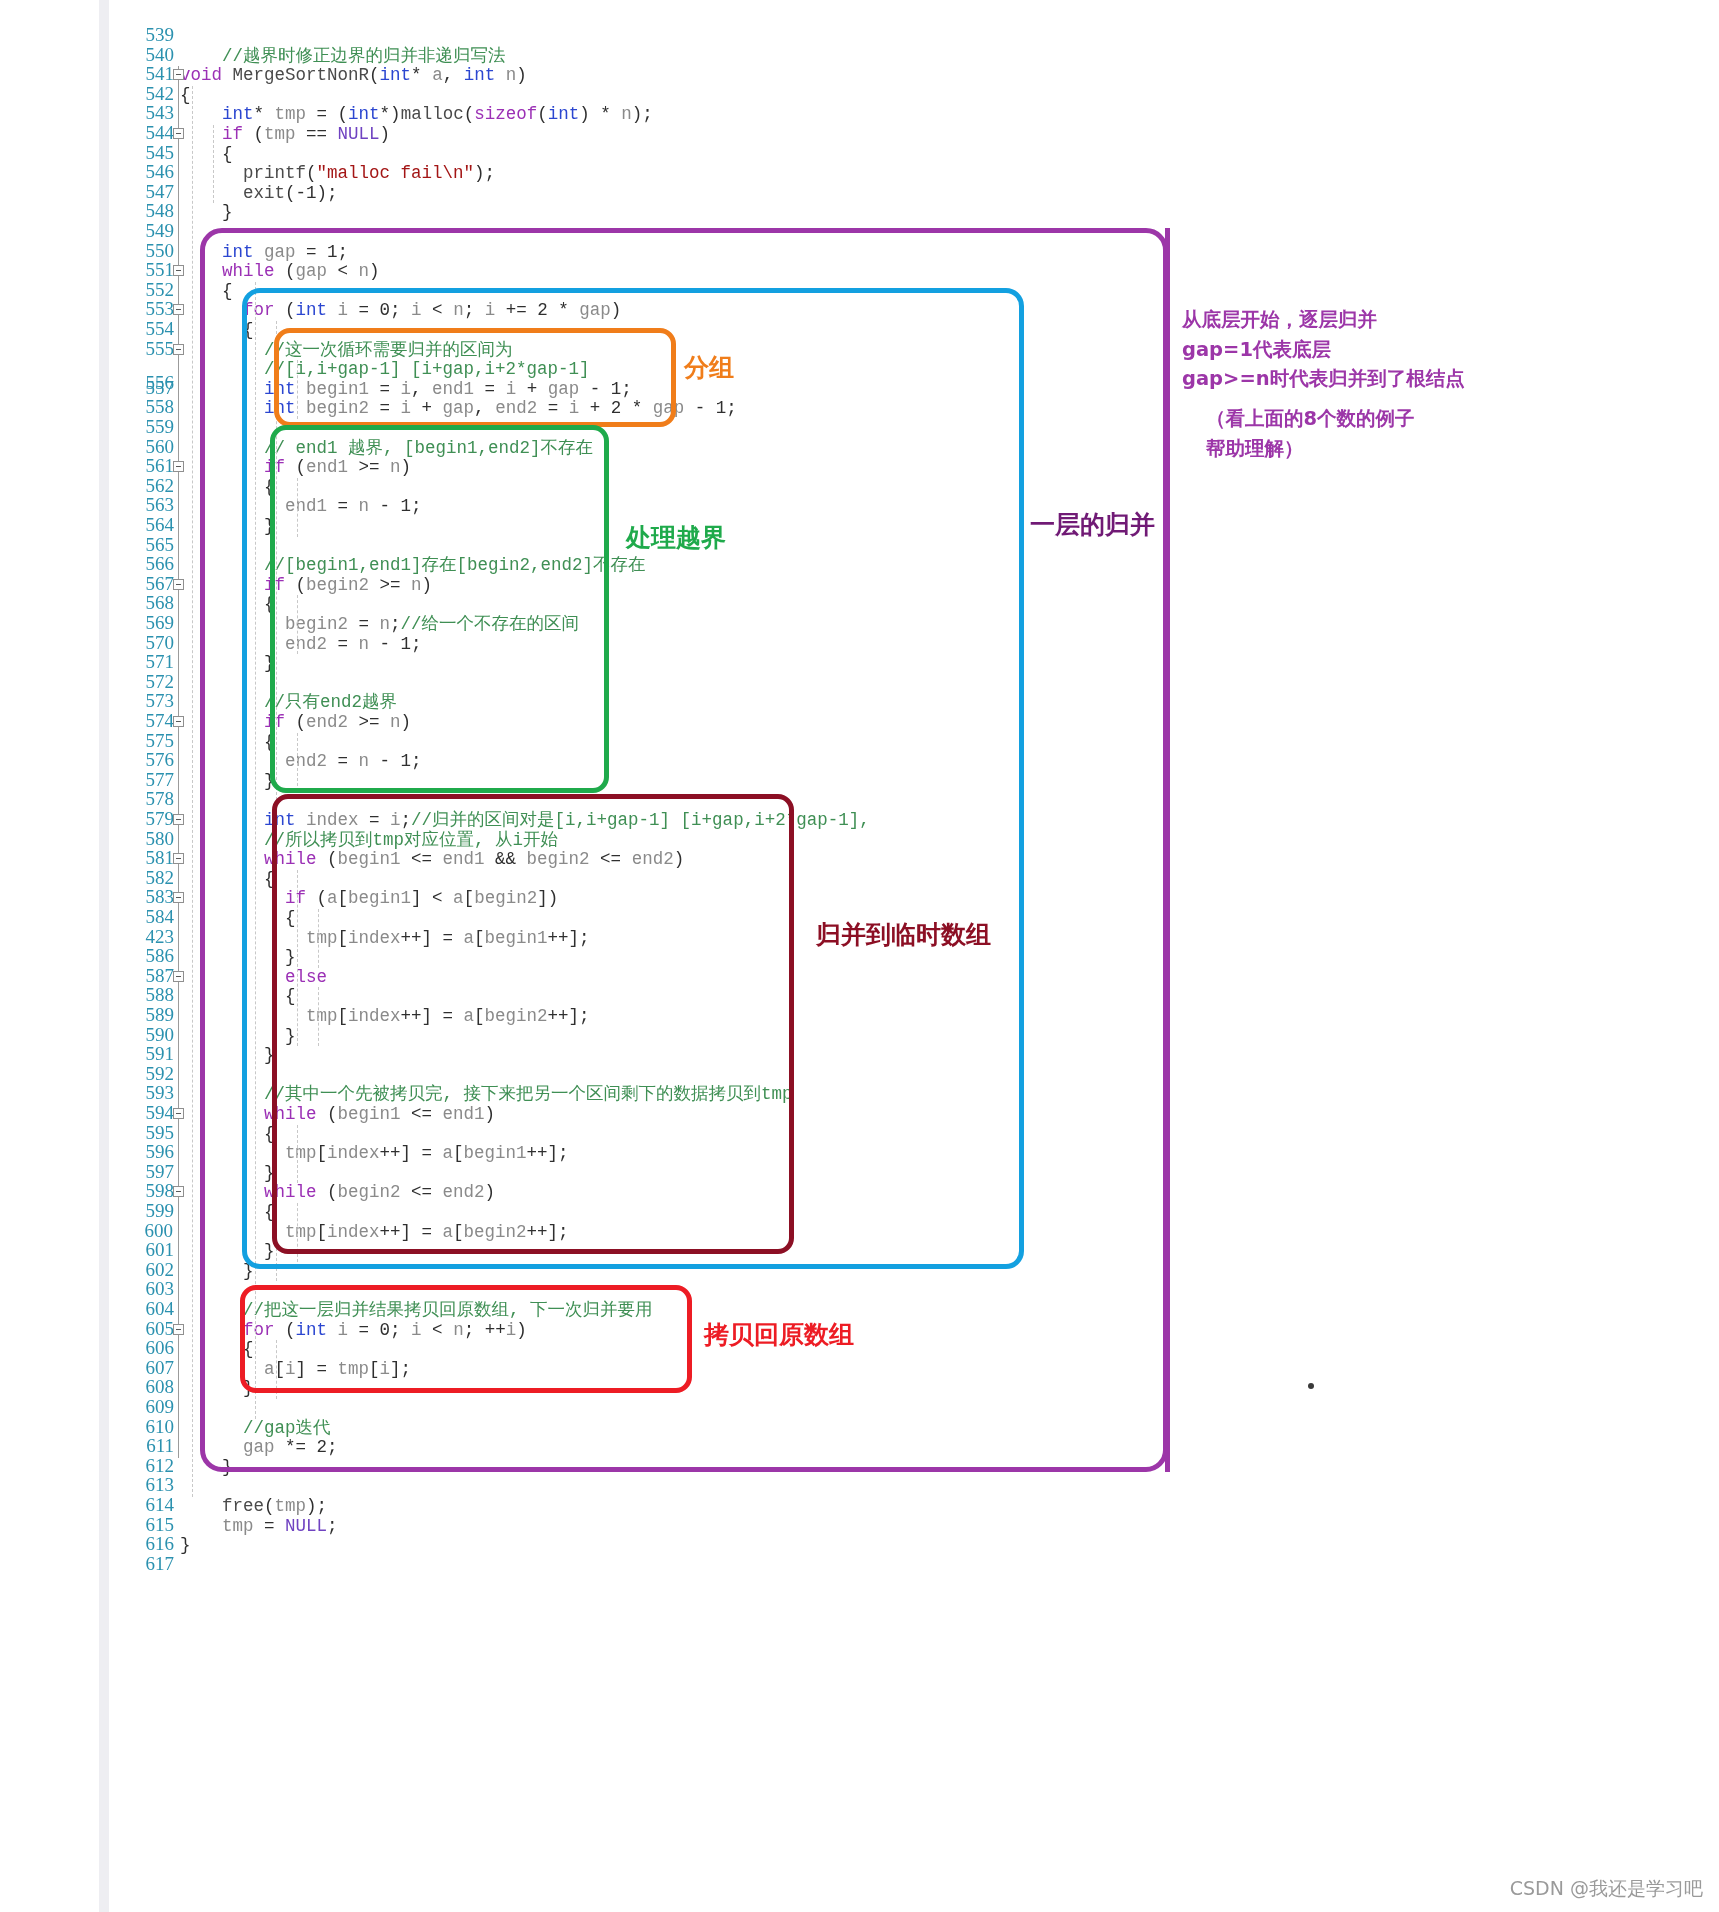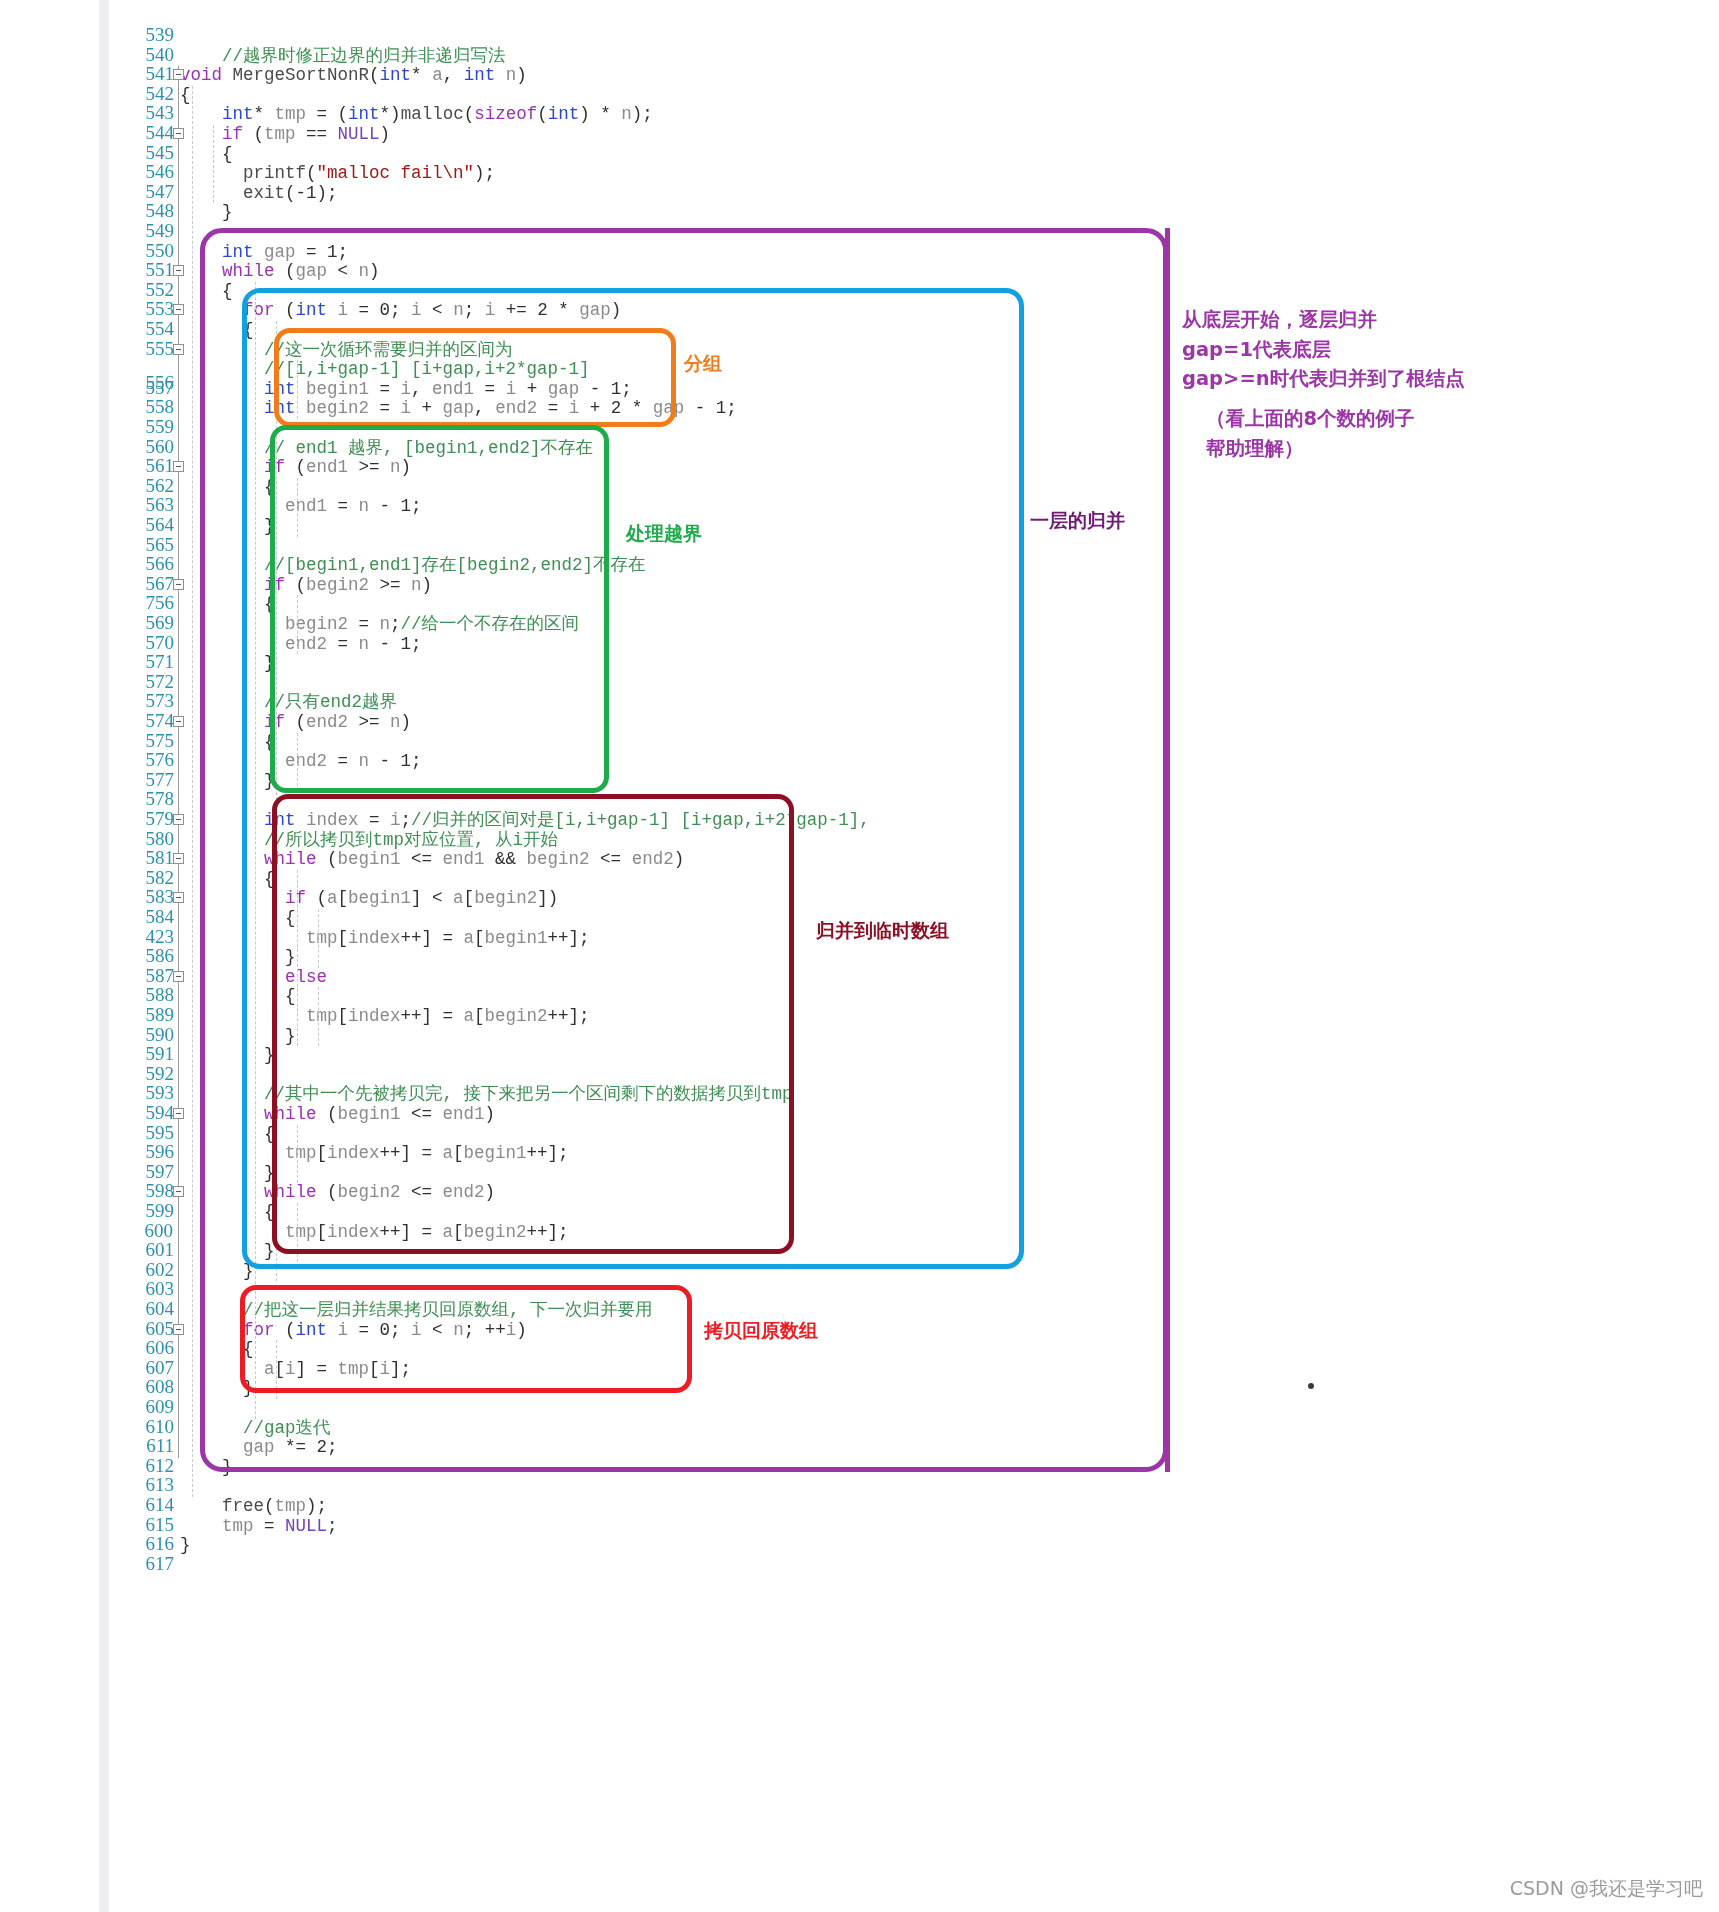--- a/index.html
+++ b/index.html
@@ -74,21 +74,21 @@
   .hl.blue   { border-color:#13a0e0; border-width:5px; border-radius:18px;}
   .hl.orange { border-color:#f07d1a; border-width:5px; border-radius:16px;}
   .hl.green  { border-color:#1faa4b; border-width:5px; border-radius:16px;}
   .hl.darkred{ border-color:#8c0f24; border-width:5px; border-radius:16px;}
   .hl.red    { border-color:#ed1c24; border-width:5px; border-radius:16px;}
 
   .label {
     position:absolute;
     font-family:"DejaVu Sans","Liberation Sans",sans-serif;
     font-weight:bold;
-    font-size:19px;
+    font-size:25px;
     white-space:nowrap;
   }
   .label.orange { color:#f07d1a; }
   .label.green  { color:#1faa4b; }
   .label.darkred{ color:#8c0f24; }
   .label.red    { color:#ed1c24; }
   .label.blue   { color:#701a75; }
 
   .side-note {
     position:absolute;
@@ -165,21 +165,21 @@
     <div class="codeline" style="left: 264px; top: 477.8px;">{</div>
     <div class="gutter-num" style="left: 110px; top: 495.4px;">563</div>
     <div class="codeline" style="left: 285px; top: 497.4px;"><span class="var">end1</span> = <span class="var">n</span> - 1;</div>
     <div class="gutter-num" style="left: 110px; top: 515px;">564</div>
     <div class="codeline" style="left: 264px; top: 517px;">}</div>
     <div class="gutter-num" style="left: 110px; top: 534.6px;">565</div>
     <div class="gutter-num" style="left: 110px; top: 554.2px;">566</div>
     <div class="codeline" style="left: 264px; top: 556.2px;"><span class="cmt">//[begin1,end1]存在[begin2,end2]不存在</span></div>
     <div class="gutter-num" style="left: 110px; top: 573.8px;">567</div>
     <div class="codeline" style="left: 264px; top: 575.8px;"><span class="kw">if</span> (<span class="var">begin2</span> &gt;= <span class="var">n</span>)</div>
-    <div class="gutter-num" style="left: 110px; top: 593.4px;">756</div>
+    <div class="gutter-num" style="left: 110px; top: 593.4px;">568</div>
     <div class="codeline" style="left: 264px; top: 595.4px;">{</div>
     <div class="gutter-num" style="left: 110px; top: 613px;">569</div>
     <div class="codeline" style="left: 285px; top: 615px;"><span class="var">begin2</span> = <span class="var">n</span>;<span class="cmt">//给一个不存在的区间</span></div>
     <div class="gutter-num" style="left: 110px; top: 632.6px;">570</div>
     <div class="codeline" style="left: 285px; top: 634.6px;"><span class="var">end2</span> = <span class="var">n</span> - 1;</div>
     <div class="gutter-num" style="left: 110px; top: 652.2px;">571</div>
     <div class="codeline" style="left: 264px; top: 654.2px;">}</div>
     <div class="gutter-num" style="left: 110px; top: 671.8px;">572</div>
     <div class="gutter-num" style="left: 110px; top: 691.4px;">573</div>
     <div class="codeline" style="left: 264px; top: 693.4px;"><span class="cmt">//只有end2越界</span></div>

